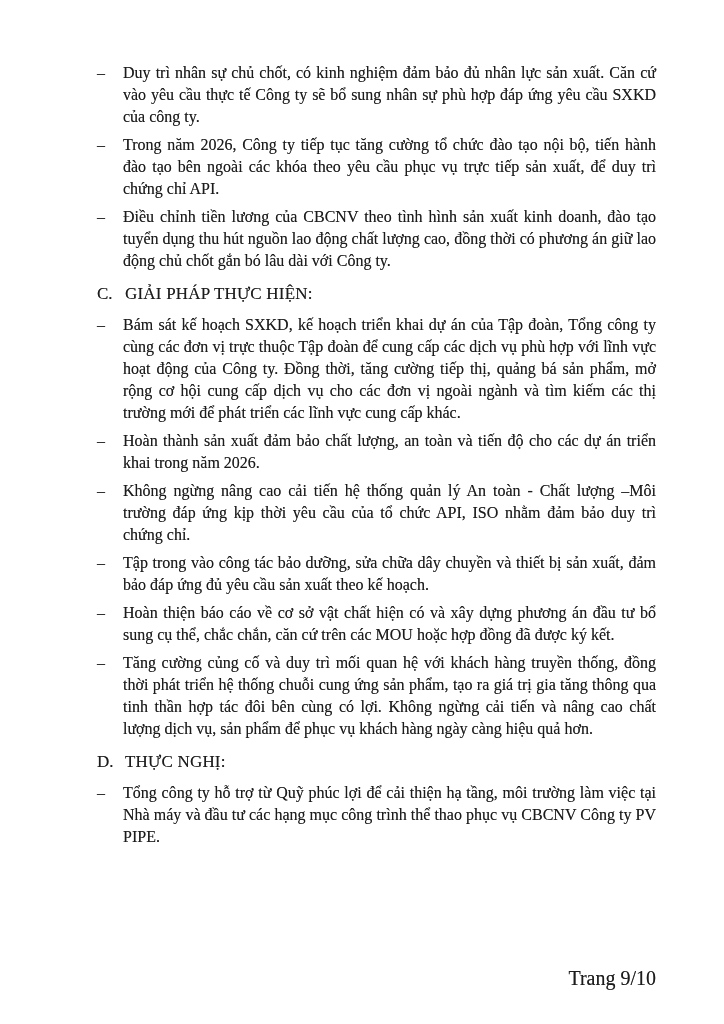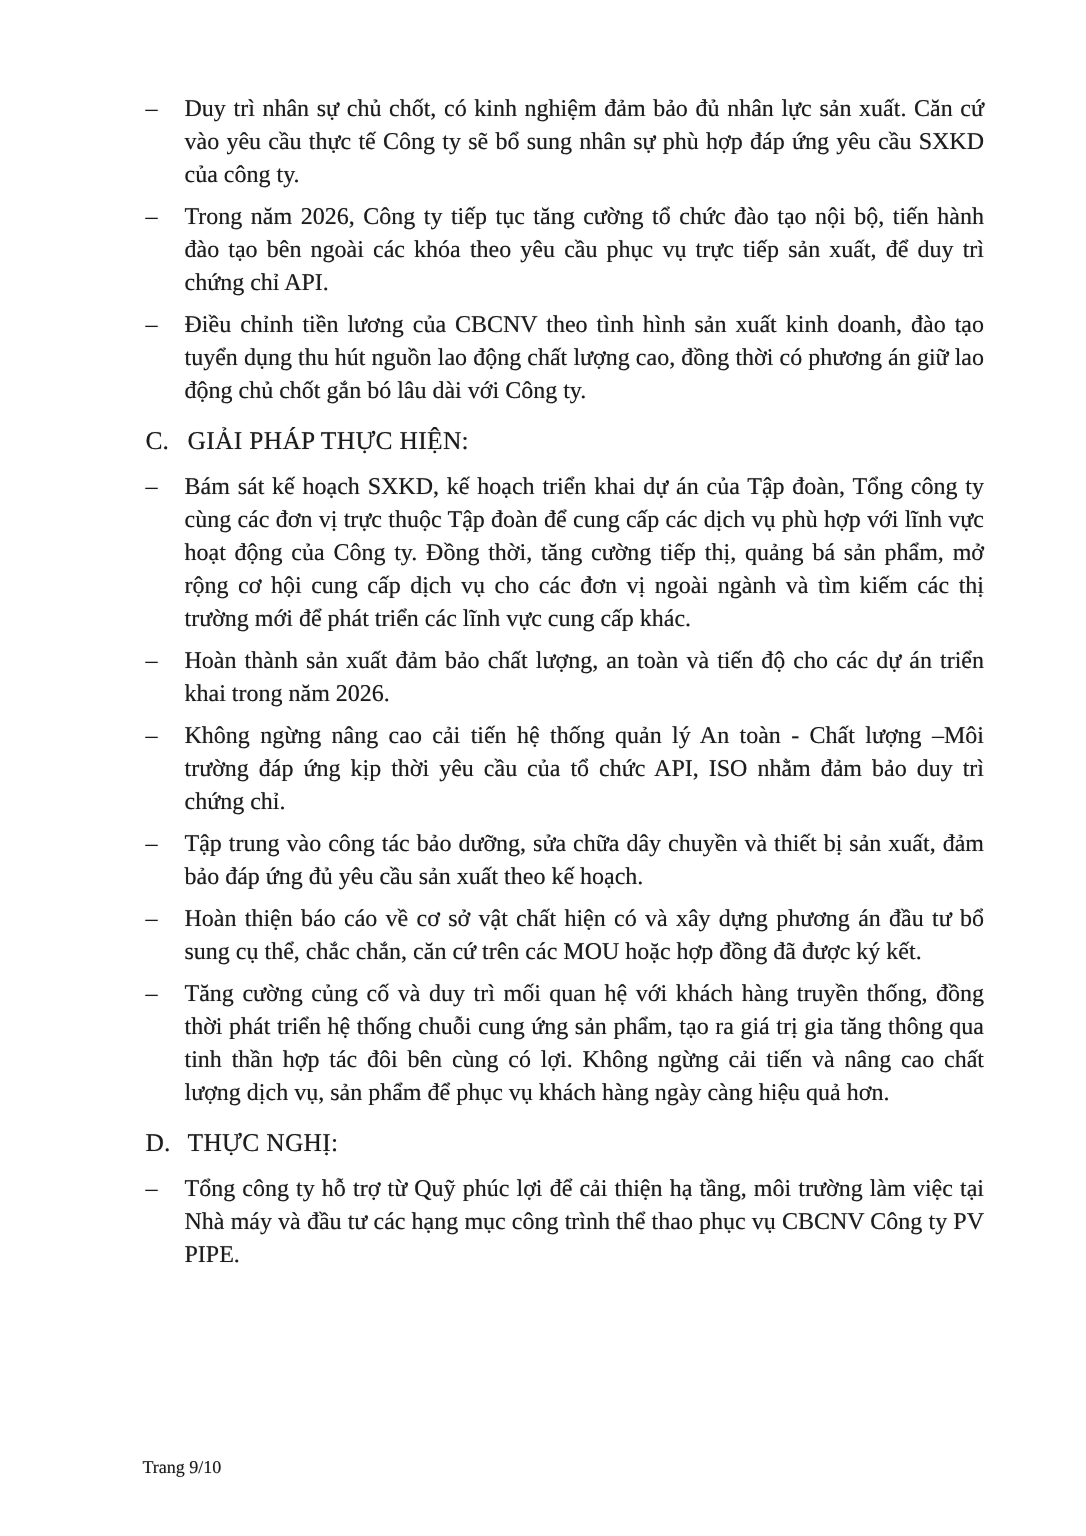--- a/index.html
+++ b/index.html
@@ -63,22 +63,22 @@
   }
   .heading .title {
     font-weight: normal;
     letter-spacing: 0.2px;
   }
   .footer {
     position: absolute;
     left: 95px;
     top: 967px;
     width: 561px;
-    text-align: left;
-    font-size: 12px;
+    text-align: right;
+    font-size: 20px;
     line-height: 22px;
   }
 </style>
 </head>
 <body>
 
 <div class="content">
 
   <div class="bullet">
     <span class="dash">–</span>
@@ -105,21 +105,21 @@
   <div class="bullet">
     <span class="dash">–</span>
     <span>Hoàn thành sản xuất đảm bảo chất lượng, an toàn và tiến độ cho các dự án triển khai trong năm 2026.</span>
   </div>
   <div class="bullet">
     <span class="dash">–</span>
     <span>Không ngừng nâng cao cải tiến hệ thống quản lý An toàn - Chất lượng –Môi trường đáp ứng kịp thời yêu cầu của tổ chức API, ISO nhằm đảm bảo duy trì chứng chỉ.</span>
   </div>
   <div class="bullet">
     <span class="dash">–</span>
-    <span>Tập trung vào công tác bảo dưỡng, sửa chữa dây chuyền và thiết bị sản xuất, đảm bảo đáp ứng đủ yêu cầu sản xuất theo kế hoạch.</span>
+    <span>Tập trong vào công tác bảo dưỡng, sửa chữa dây chuyền và thiết bị sản xuất, đảm bảo đáp ứng đủ yêu cầu sản xuất theo kế hoạch.</span>
   </div>
   <div class="bullet">
     <span class="dash">–</span>
     <span>Hoàn thiện báo cáo về cơ sở vật chất hiện có và xây dựng phương án đầu tư bổ sung cụ thể, chắc chắn, căn cứ trên các MOU hoặc hợp đồng đã được ký kết.</span>
   </div>
   <div class="bullet">
     <span class="dash">–</span>
     <span>Tăng cường củng cố và duy trì mối quan hệ với khách hàng truyền thống, đồng thời phát triển hệ thống chuỗi cung ứng sản phẩm, tạo ra giá trị gia tăng thông qua tinh thần hợp tác đôi bên cùng có lợi. Không ngừng cải tiến và nâng cao chất lượng dịch vụ, sản phẩm để phục vụ khách hàng ngày càng hiệu quả hơn.</span>
   </div>
 

